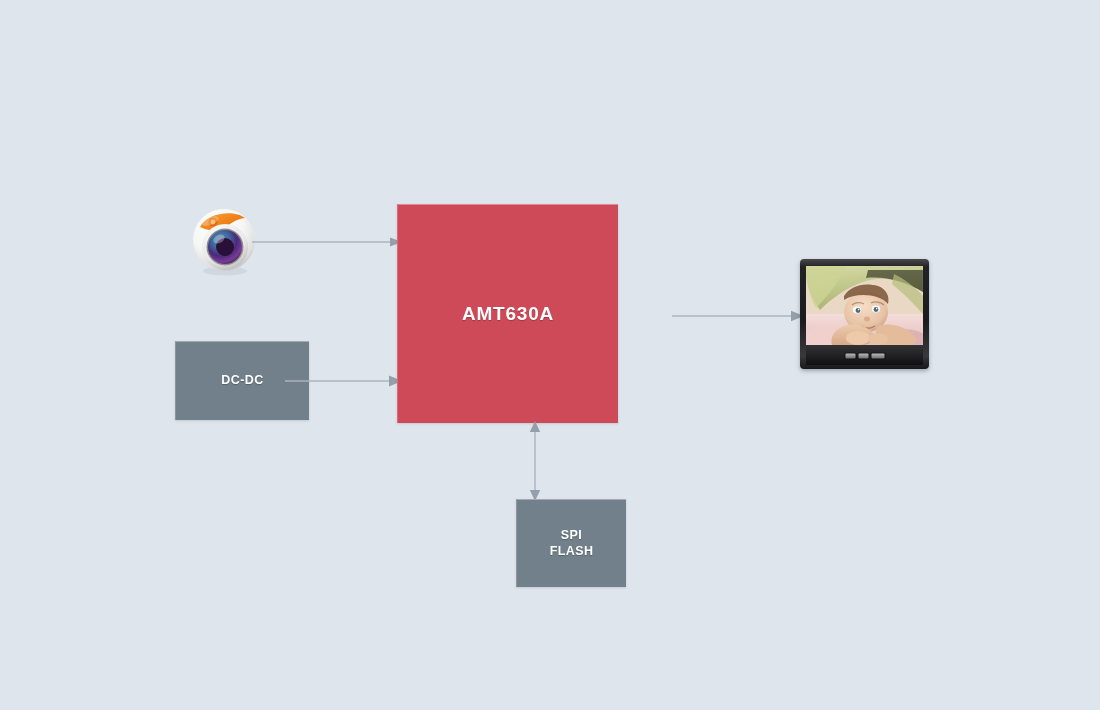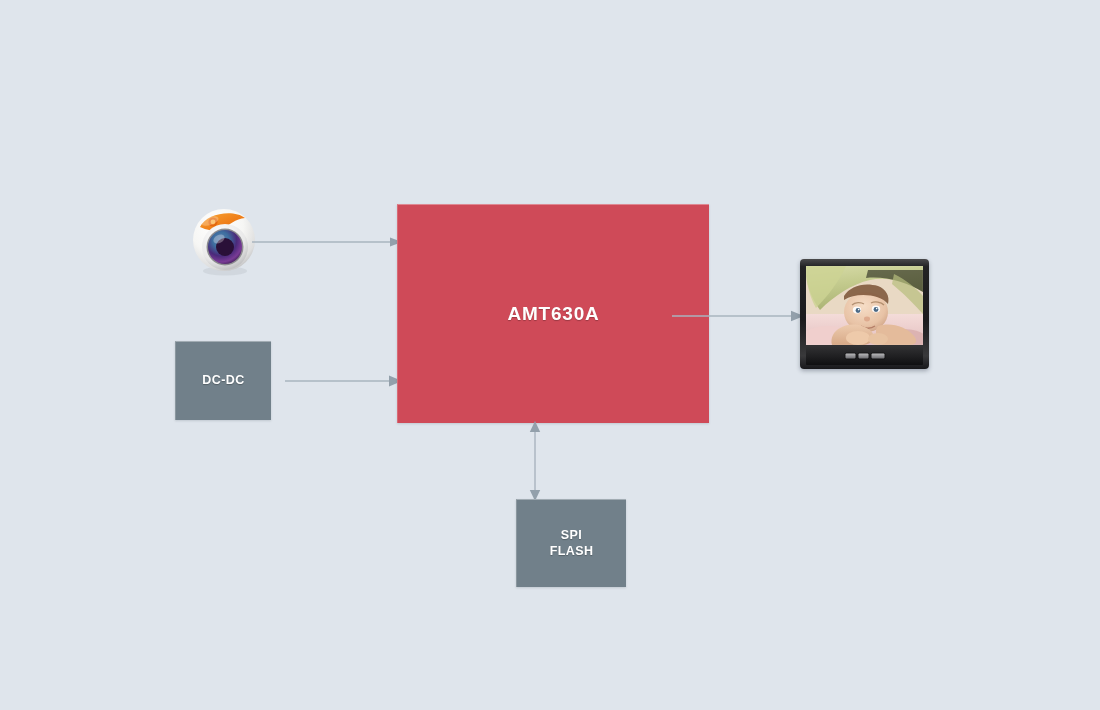--- a/index.html
+++ b/index.html
@@ -33,30 +33,30 @@
     line-height: 1.25;
     letter-spacing: 0.4px;
     text-shadow: 0 1px 1px rgba(0,0,0,0.25);
     border-top: 1px solid rgba(255,255,255,0.35);
     border-left: 1px solid rgba(255,255,255,0.18);
     box-shadow: 0 1px 2px rgba(60,70,85,0.18);
   }
   .block-main {
     left: 397px;
     top: 204px;
-    width: 312px;
+    width: 221px;
     height: 219px;
     background: #cf4a58;
     font-size: 19px;
     letter-spacing: 0.8px;
   }
   .block-dcdc {
     left: 175px;
     top: 341px;
-    width: 96px;
+    width: 134px;
     height: 79px;
     background: #71808a;
     font-size: 12.5px;
   }
   .block-spi {
     left: 480px;
     top: 499px;
     width: 110px;
     height: 88px;
     background: #71808a;

